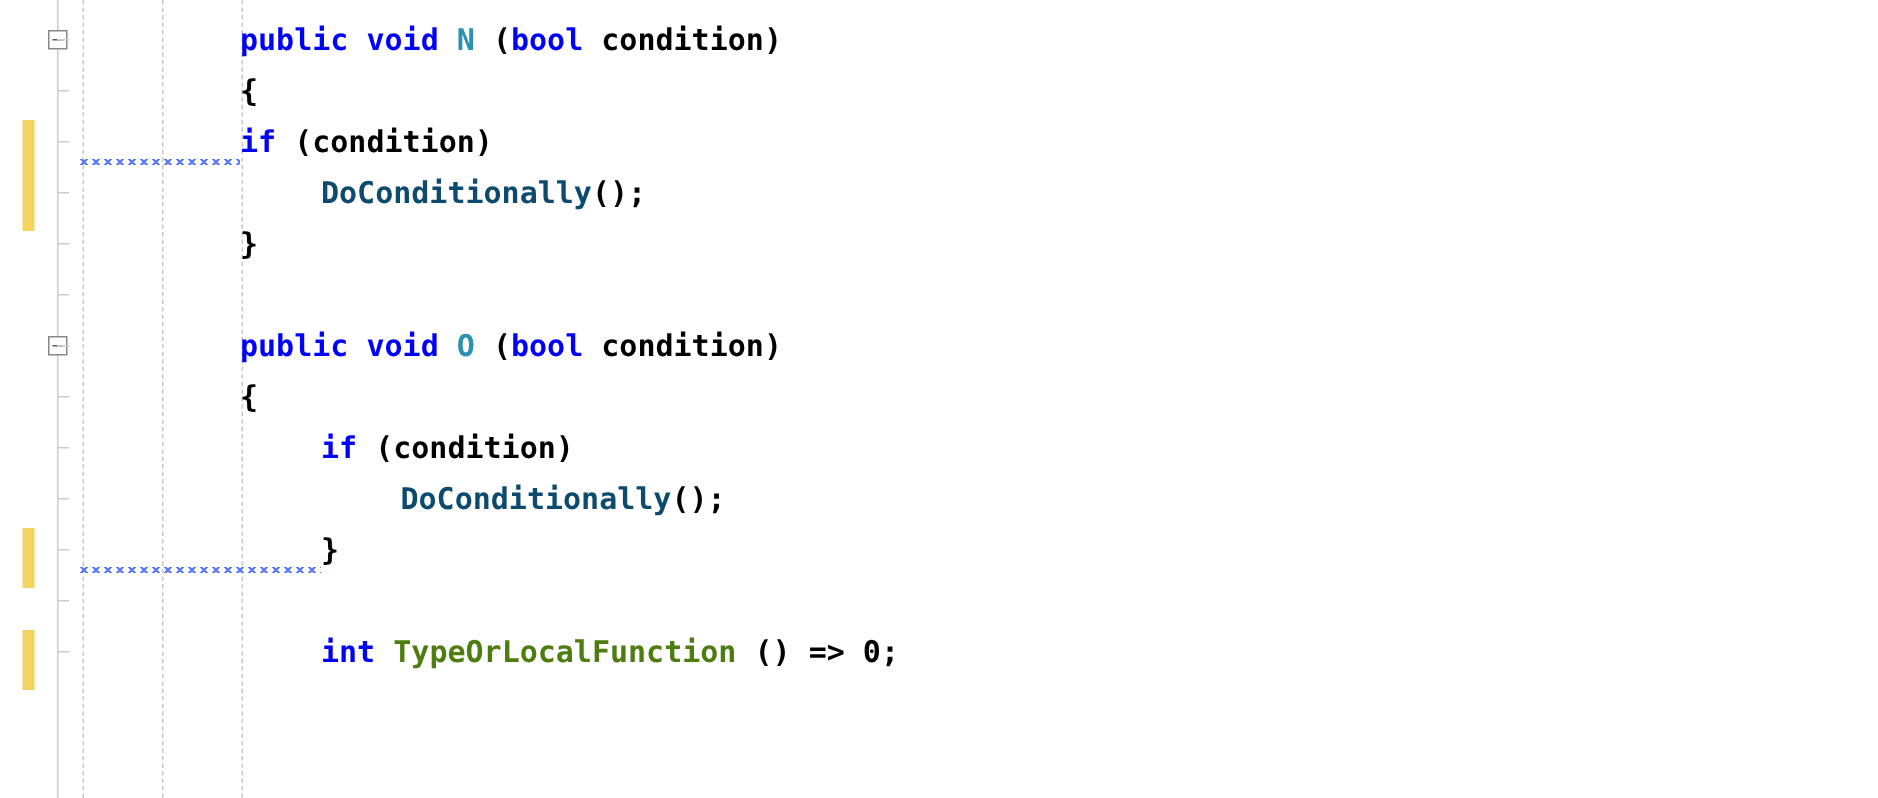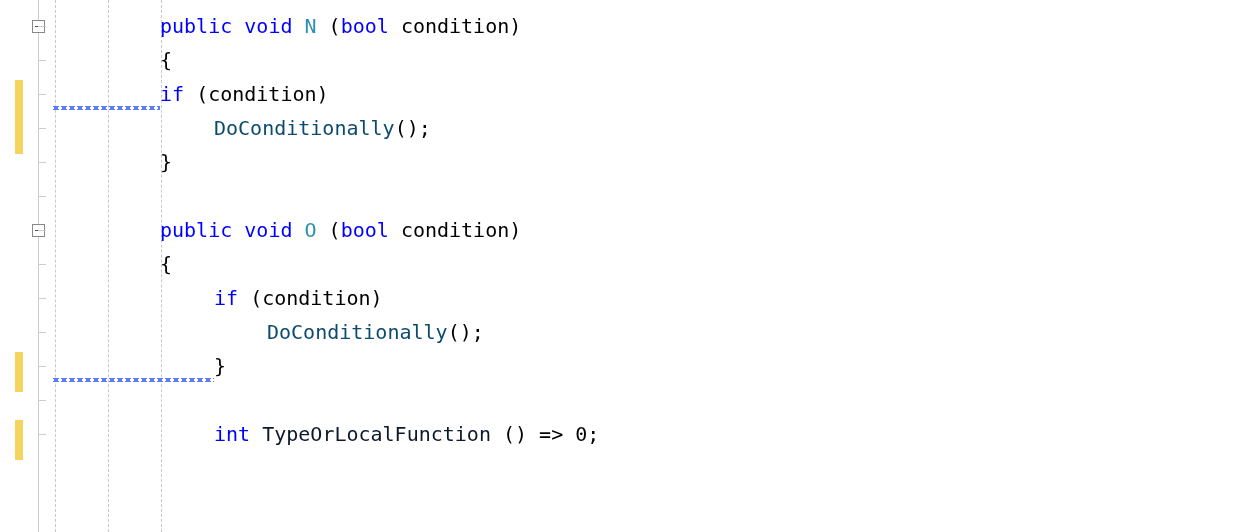--- a/index.html
+++ b/index.html
@@ -1,33 +1,33 @@
 <!DOCTYPE html>
 <html><head>
 <meta charset="utf-8">
 <style>
   html,body{margin:0;padding:0;background:#fff;font-family:Consolas,Menlo,"DejaVu Sans Mono",monospace;font-size:20px;color:#000;}
-  .editor{position:relative;width:1103px;height:532px;overflow:hidden;}
+  .editor{position:relative;width:1103px;height:532px;overflow:hidden;font-weight:bold;}
   
   .vline{position:absolute;top:0;bottom:0;border-left:1px solid #ccc;}
   .vline.dashed{border-left:1px dashed #c8c8c8;}
   
   .fold{position:absolute;width:11px;height:11px;border:1px solid #888;background:#fff;line-height:9px;text-align:center;font-size:11px;color:#555;cursor:pointer;}
   .fold::before{content:"";position:absolute;left:2px;right:2px;top:5px;border-top:1px solid #555;}
   
   .chg{position:absolute;left:15px;width:8px;background:#f4d35e;}
   
   .squig{position:absolute;height:4px;background-image:
      linear-gradient(45deg,transparent 0 40%,#5c7cfa 40% 60%,transparent 60% 100%),
      linear-gradient(-45deg,transparent 0 40%,#5c7cfa 40% 60%,transparent 60% 100%);
      background-size:8px 4px;background-repeat:repeat-x;}
   
   .kw{color:#0000ff;}
   .type{color:#2b91af;}
-  .mname{color:#0f172a;}
+  .mname{color:#4d7c0f;}
   .call{color:#0c4a6e;}
   .pln{color:#000;}
   .line{position:absolute;white-space:pre;}
   .tick{position:absolute;width:8px;border-top:1px solid #ccc;}
 </style>
 </head>
 <body>
 
 <div class="editor">
 

